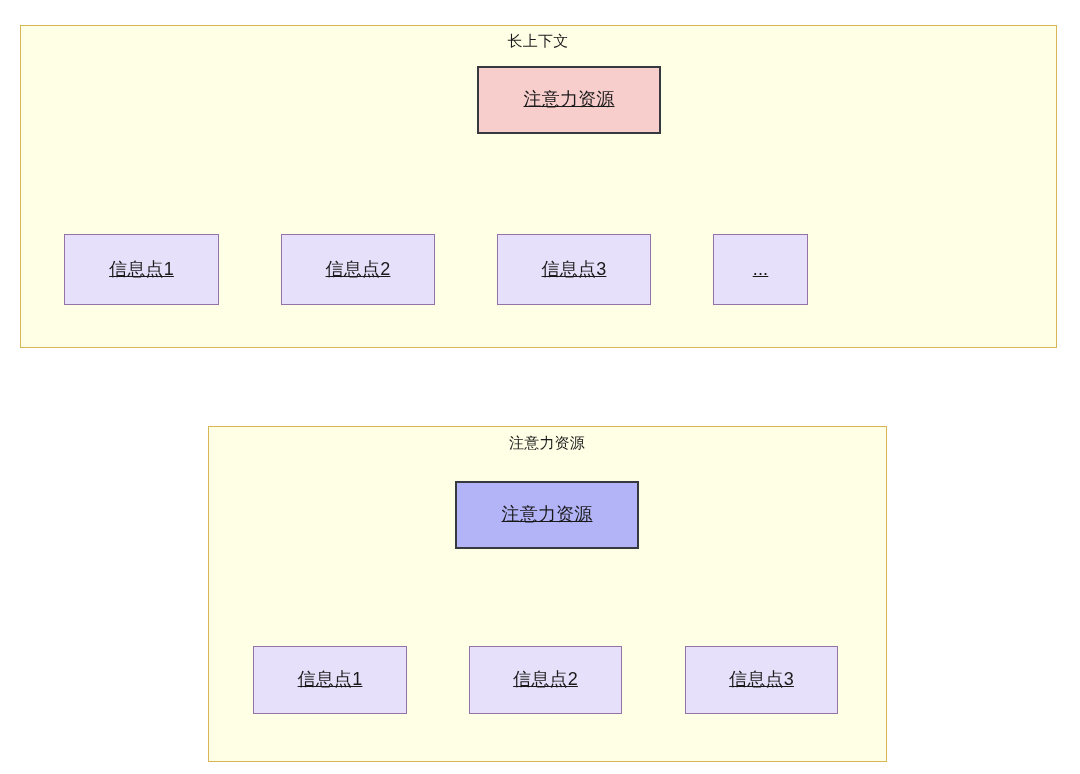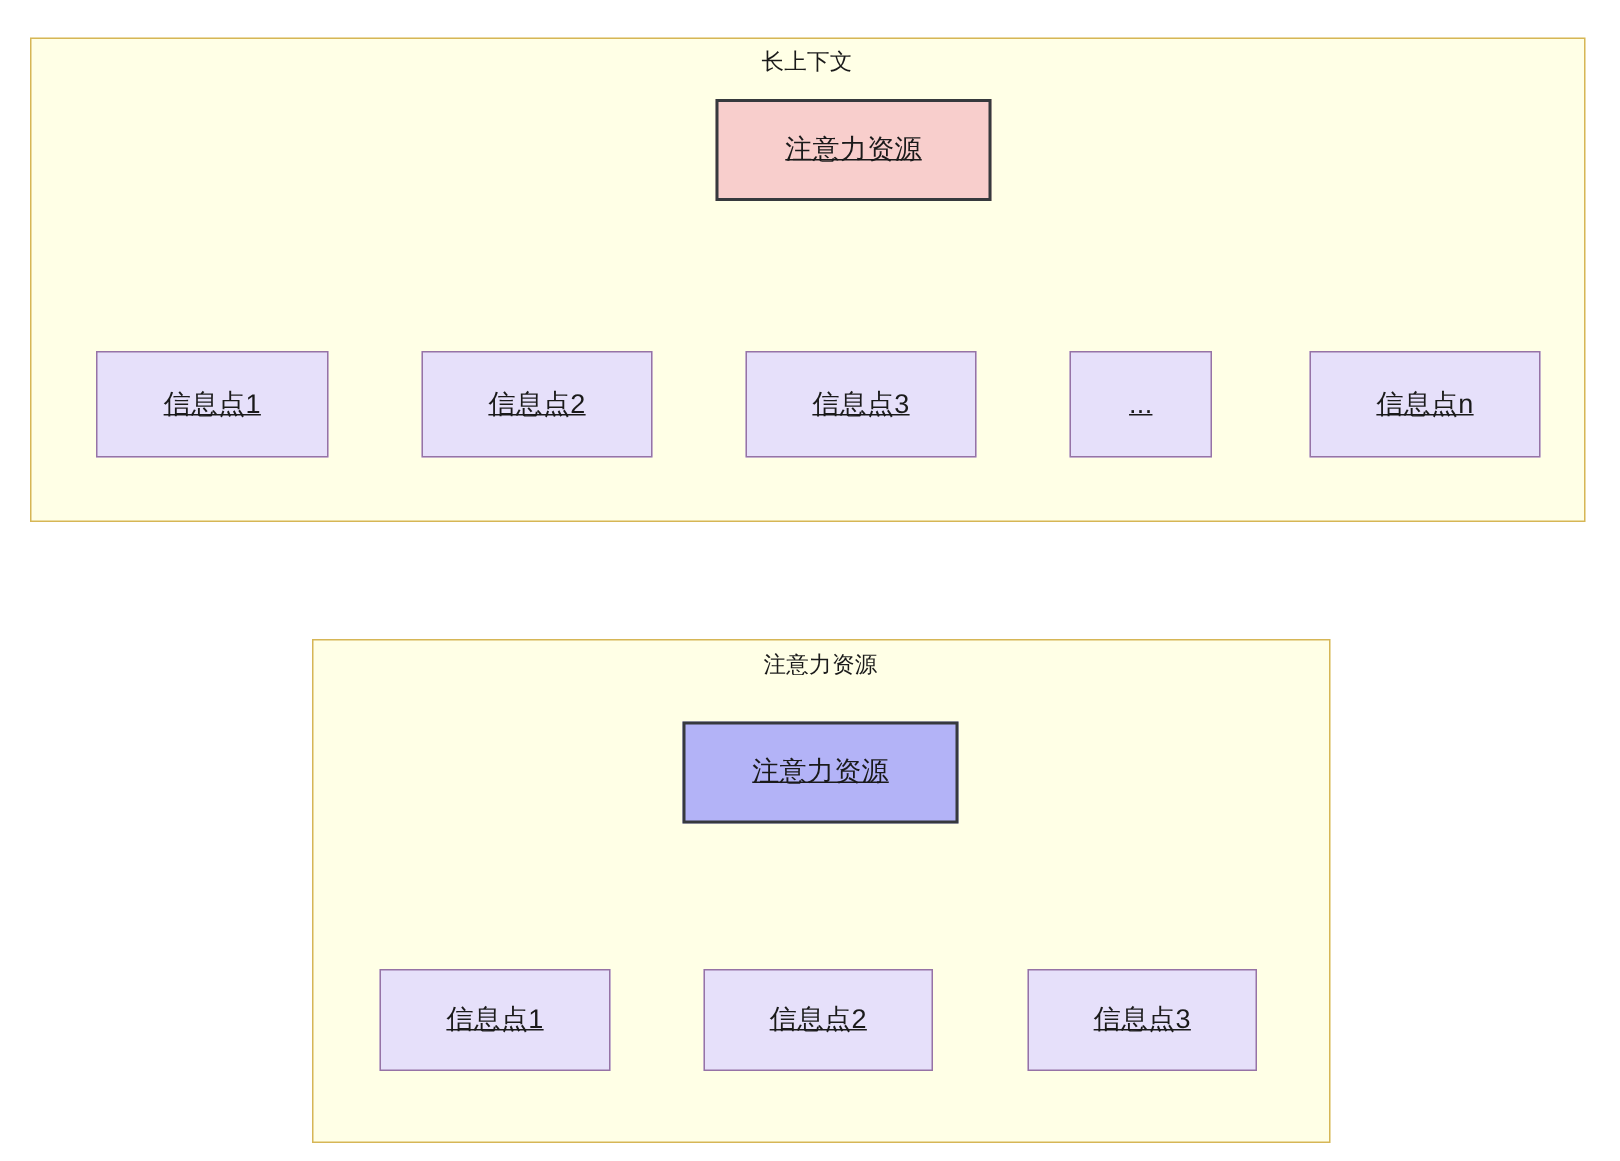--- a/index.html
+++ b/index.html
@@ -109,23 +109,20 @@
   </div>
   <div class="node node-info" style="left: 281px; top: 234px; width: 154px; height: 71px; background: rgb(230, 224, 250); border-color: rgb(150, 115, 166);">
     <span>信息点2</span>
   </div>
   <div class="node node-info" style="left: 497px; top: 234px; width: 154px; height: 71px; background: rgb(230, 224, 250); border-color: rgb(150, 115, 166);">
     <span>信息点3</span>
   </div>
   <div class="node node-info" style="left: 713px; top: 234px; width: 95px; height: 71px; background: rgb(230, 224, 250); border-color: rgb(150, 115, 166);">
     <span>...</span>
   </div>
-  <div class="node node-info" style="left: 873px; top: 234px; width: 154px; height: 71px; background: rgb(230, 224, 250); border-color: rgb(150, 115, 166);">
-    <span>信息点n</span>
-  </div>
   <div class="node node-attention-short" style="left: 455px; top: 481px; width: 184px; height: 68px; background: rgb(179, 179, 247); border-color: rgb(54, 57, 61);">
     <span>注意力资源</span>
   </div>
   <div class="node node-info" style="left: 253px; top: 646px; width: 154px; height: 68px; background: rgb(230, 224, 250); border-color: rgb(150, 115, 166);">
     <span>信息点1</span>
   </div>
   <div class="node node-info" style="left: 469px; top: 646px; width: 153px; height: 68px; background: rgb(230, 224, 250); border-color: rgb(150, 115, 166);">
     <span>信息点2</span>
   </div>
   <div class="node node-info" style="left: 685px; top: 646px; width: 153px; height: 68px; background: rgb(230, 224, 250); border-color: rgb(150, 115, 166);">

